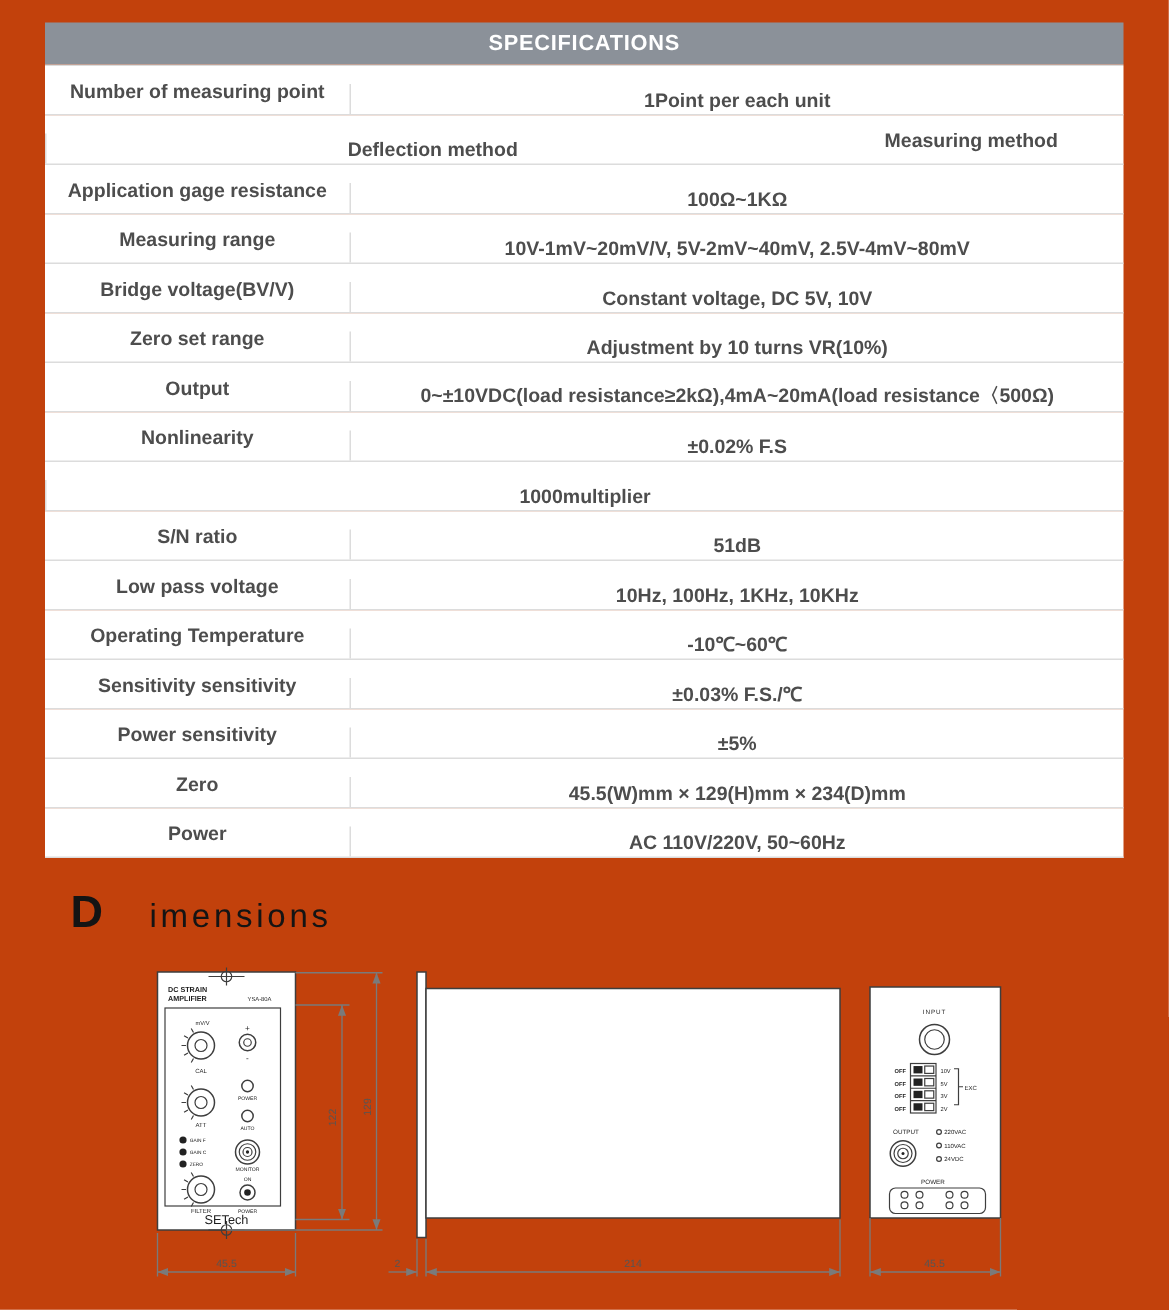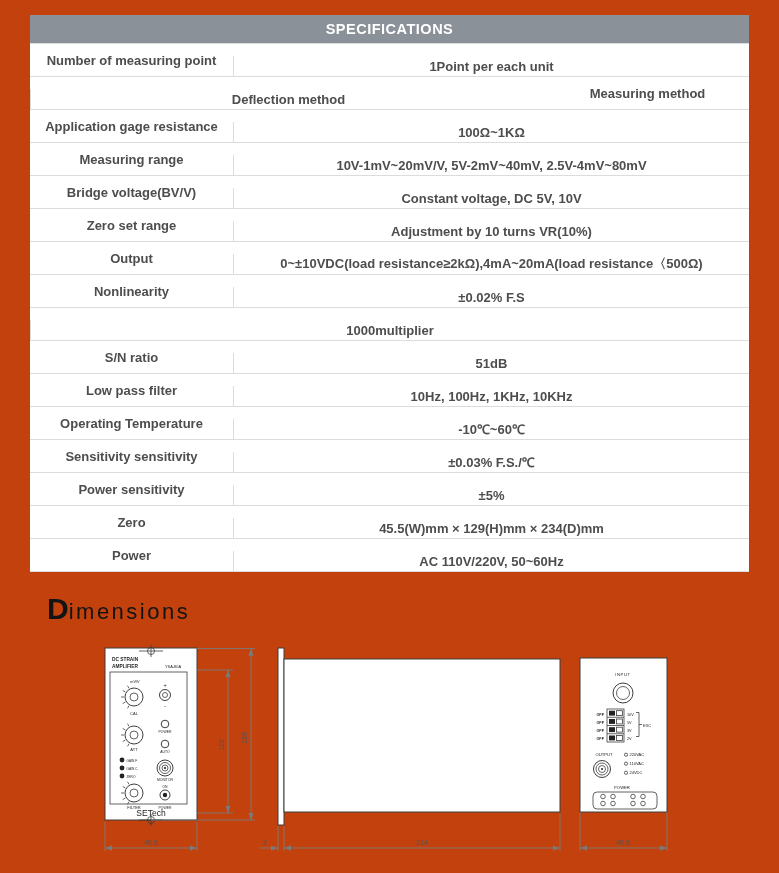--- a/index.html
+++ b/index.html
@@ -20,21 +20,21 @@
   .srows{border-top:1px solid #dcdcdc;}
   .srow{display:flex;height:32px;border-bottom:1px solid #dcdcdc;
         color:#4d4d4d;font-size:13px;background:#fff;}
   .scell{display:flex;align-items:center;justify-content:center;text-align:center;padding:0 6px;box-sizing:border-box;font-weight:bold;}
   .slabel{width:203px;}
   .svalue{flex:1;border-left:1px solid #dcdcdc;margin-top:12px;}
 
   
   .dim-title{position:absolute;left:47px;top:592px;color:#141414;display:flex;align-items:baseline;}
   .dim-initial{font-size:30px;font-weight:bold;}
-  .dim-rest{font-size:22px;letter-spacing:2.5px;font-weight:500;}
+  .dim-rest{font-size:22px;letter-spacing:2.5px;font-weight:500;margin-left:31px;}
 
   svg.drawing{position:absolute;left:85px;top:630px;}
   svg text{font-family:"Liberation Sans", sans-serif;fill:#1d1d1d;}
   .ln{stroke:#3e3e3e;fill:none;stroke-width:1;}
   .lnt{stroke:#3e3e3e;fill:none;stroke-width:.8;}
   .fw{fill:#ffffff;stroke:#3e3e3e;stroke-width:1;}
   .dk{fill:#222222;stroke:none;}
   .dimln{stroke:#7a7a7a;stroke-width:.9;fill:none;}
   .dimtx{fill:#555555;font-size:7px;}
 </style>
@@ -79,21 +79,21 @@
         <div class="scell svalue">±0.02% F.S</div>
       </div>
       <div class="srow">
         <div class="scell svalue">1000multiplier</div>
       </div>
       <div class="srow">
         <div class="scell slabel">S/N ratio</div>
         <div class="scell svalue">51dB</div>
       </div>
       <div class="srow">
-        <div class="scell slabel">Low pass filter</div>
+        <div class="scell slabel">Low pass voltage</div>
         <div class="scell svalue">10Hz, 100Hz, 1KHz, 10KHz</div>
       </div>
       <div class="srow">
         <div class="scell slabel">Operating Temperature</div>
         <div class="scell svalue">-10℃~60℃</div>
       </div>
       <div class="srow">
         <div class="scell slabel">Sensitivity sensitivity</div>
         <div class="scell svalue">±0.03% F.S./℃</div>
       </div>

